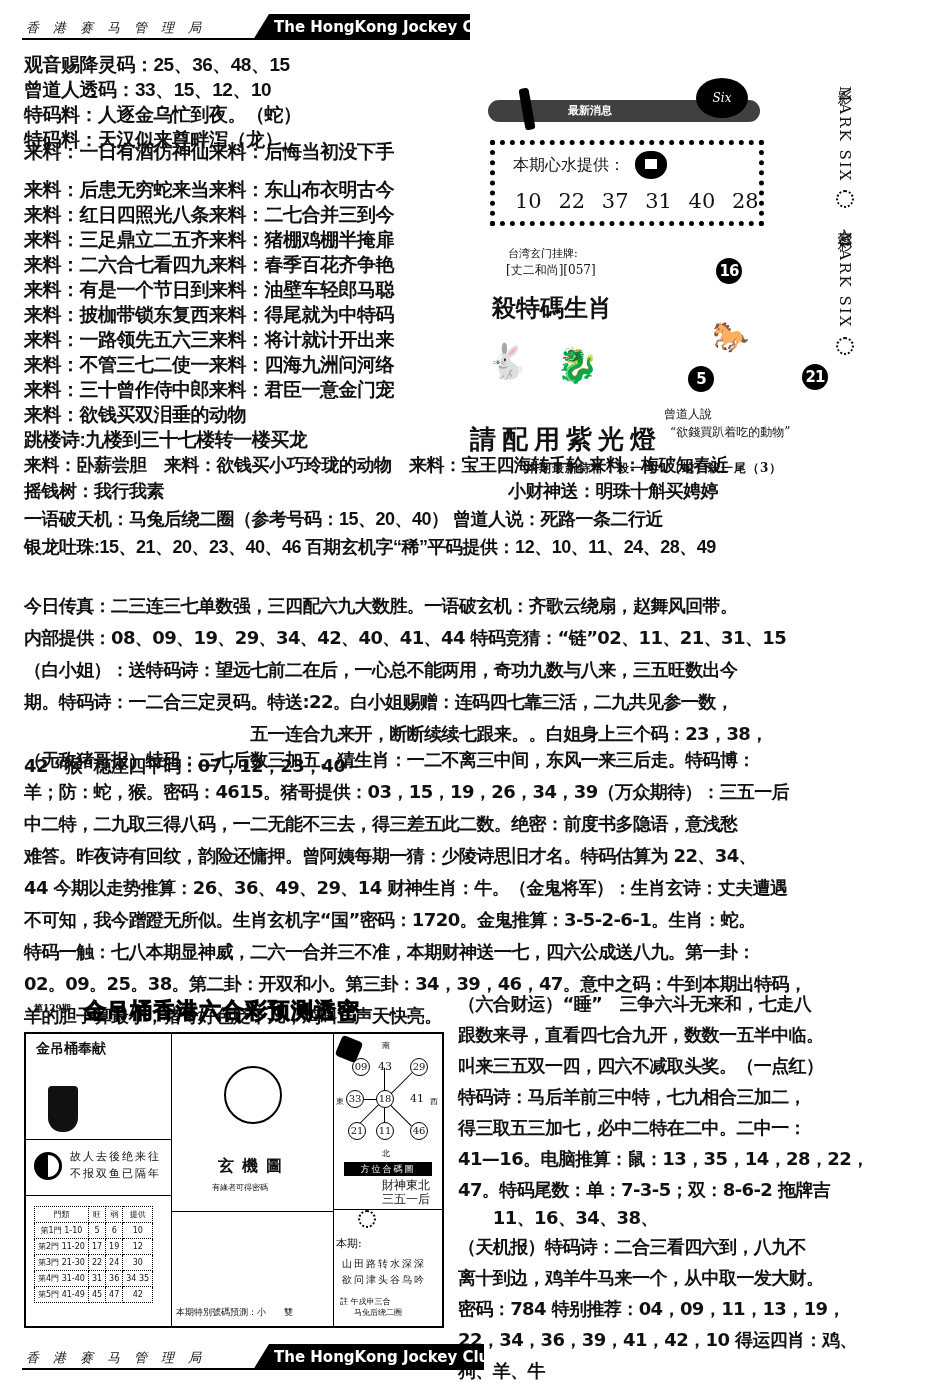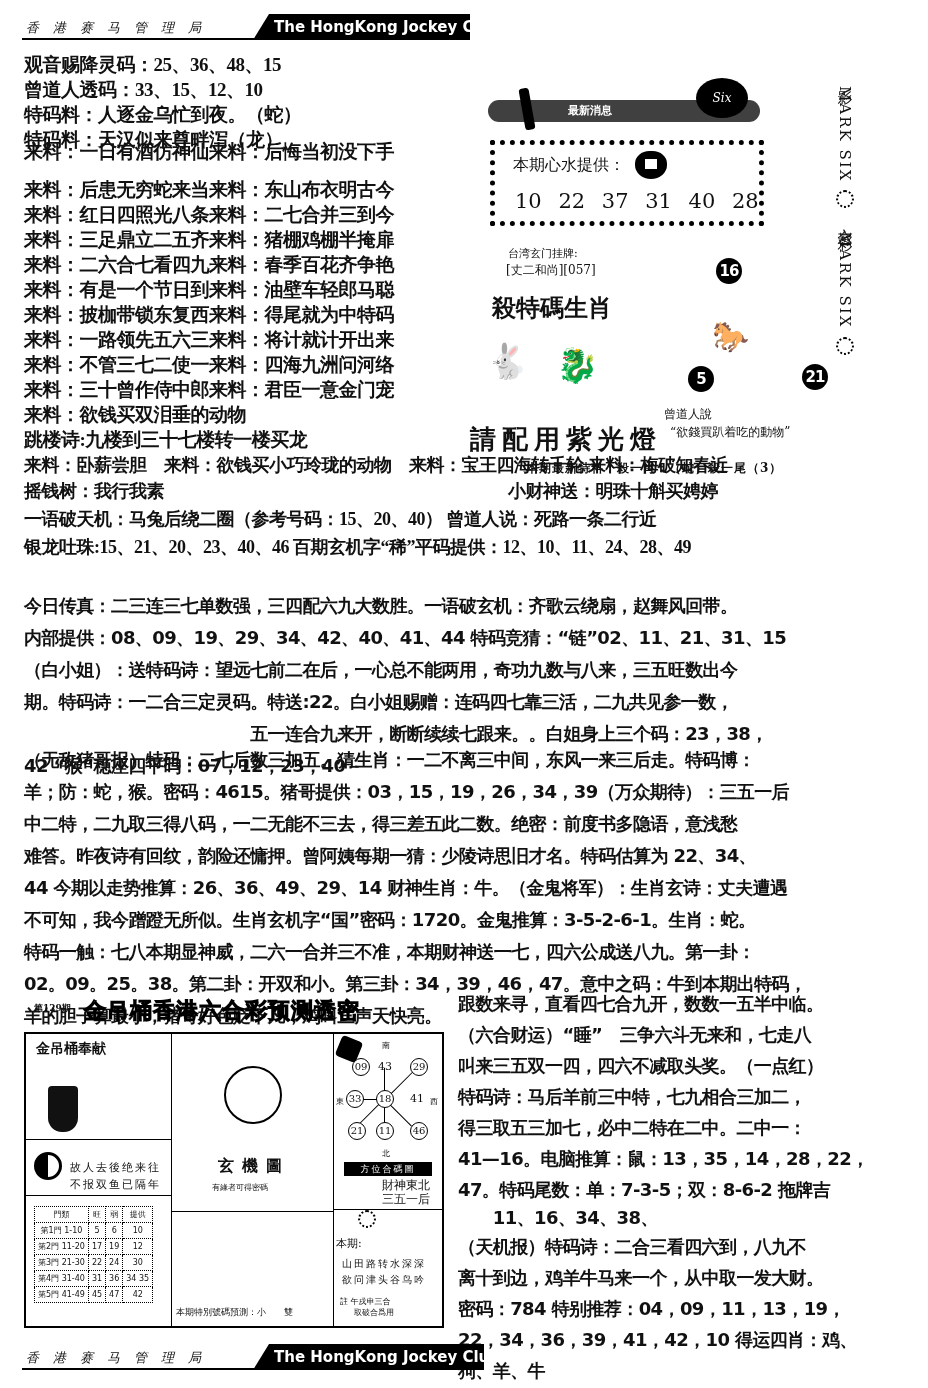--- a/index.html
+++ b/index.html
@@ -8,21 +8,21 @@
 
   .banner { position: absolute; left: 22px; height: 26px; display: flex; align-items: stretch; border-bottom: 2px solid #000; }
   .banner .cn { width: 232px; font-family: "DejaVu Serif", serif; font-size: 13px; letter-spacing: 14px; padding-top: 5px; padding-left: 4px; font-style: italic; }
   .banner .en { position: relative; background: #000; color: #fff; font-family: "DejaVu Sans", sans-serif; font-weight: bold; font-size: 15px; padding: 4px 6px 0 20px; white-space: nowrap; overflow: hidden; }
   .banner .en::before { content: ""; position: absolute; left: -1px; top: 0; border-top: 26px solid #fff; border-right: 16px solid transparent; }
   #banner-top { top: 14px; width: 448px; }
   #banner-top .en { width: 216px; }
   #banner-bottom { top: 1344px; width: 462px; }
   #banner-bottom .en { width: 230px; }
 
-  .line { position: absolute; left: 24px; font-family: Liberation Serif, serif; font-weight: bold; font-size: 19px; line-height: 25px; white-space: nowrap; letter-spacing: -0.5px; text-align: right; }
+  .line { position: absolute; left: 24px; font-family: Liberation Sans, sans-serif; font-weight: bold; font-size: 19px; line-height: 25px; white-space: nowrap; letter-spacing: -0.5px; text-align: right; }
 
   .para { position: absolute; font-family: "DejaVu Sans", sans-serif; font-weight: bold; font-size: 18px; line-height: 32px; letter-spacing: -0.6px; }
   .para p { white-space: nowrap; }
 
   
   #news { position: absolute; left: 484px; top: 60px; width: 330px; height: 420px; }
   .news-bar { position: absolute; left: 4px; top: 40px; width: 272px; height: 22px; background: #404040; border-radius: 11px; }
   .news-bar span { position: absolute; left: 80px; top: 3px; color: #fff; font-size: 11px; font-family: "DejaVu Sans", sans-serif; font-weight: bold; }
   .news-pen { position: absolute; left: 38px; top: 28px; width: 10px; height: 42px; background: #000; transform: rotate(-10deg); border-radius: 3px; }
   .news-logo { position: absolute; left: 212px; top: 18px; width: 52px; height: 40px; background: #000; border-radius: 50%; color: #fff; font-size: 12px; font-style: italic; text-align: center; line-height: 40px; }
@@ -55,21 +55,21 @@
   .c1 { left: 0; top: 0; width: 146px; height: 106px; }
   .c2 { left: 0; top: 106px; width: 146px; height: 56px; }
   .c3 { left: 0; top: 162px; width: 146px; height: 132px; border-bottom: none; }
   .c4 { left: 146px; top: 0; width: 162px; height: 178px; }
   .c5 { left: 146px; top: 178px; width: 162px; height: 116px; border-bottom: none; }
   .c6 { left: 308px; top: 0; width: 108px; height: 176px; border-right: none; }
   .c7 { left: 308px; top: 176px; width: 108px; height: 118px; border-right: none; border-bottom: none; }
   .c1 .hdr { position: absolute; left: 10px; top: 6px; font-size: 14px; font-weight: bold; font-family: "DejaVu Sans", sans-serif; }
   .bucket { position: absolute; left: 22px; top: 52px; width: 30px; height: 46px; background: #111; border-radius: 4px 4px 14px 14px; }
   .c2 .yy { position: absolute; left: 8px; top: 12px; width: 28px; height: 28px; border-radius: 50%; border: 3px solid #000; background: linear-gradient(90deg, #000 50%, #fff 50%); }
-  .c2 .poem { position: absolute; left: 44px; top: 8px; font-size: 11px; line-height: 17px; letter-spacing: 2px; margin-top: 11px; }
+  .c2 .poem { position: absolute; left: 44px; top: 8px; font-size: 11px; line-height: 17px; letter-spacing: 2px; }
   table.door { position: absolute; left: 8px; top: 10px; border-collapse: collapse; font-size: 8px; font-family: "DejaVu Sans", sans-serif; }
   table.door td { border: 1px dotted #000; padding: 2px 3px; text-align: center; height: 16px; }
   .c4 .fig { position: absolute; left: 52px; top: 32px; width: 58px; height: 58px; border-radius: 50%; border: 2px solid #000; }
   .c4 .xj { position: absolute; left: 46px; top: 122px; font-size: 16px; font-weight: bold; letter-spacing: 8px; }
   .c4 .xj-sub { position: absolute; left: 40px; top: 148px; font-size: 8px; }
   .c5 .pred { position: absolute; left: 4px; top: 94px; font-size: 9px; white-space: nowrap; }
   .c6 .bagua { position: absolute; left: 4px; top: 4px; width: 22px; height: 22px; background: #000; border-radius: 4px; transform: rotate(22deg); }
   .dir { position: absolute; font-size: 8px; }
   .cn-num { position: absolute; width: 18px; height: 18px; border: 1px solid #000; border-radius: 50%; background: #fff; font-size: 10px; text-align: center; line-height: 16px; font-family: "DejaVu Serif", serif; }
   .plain-num { position: absolute; font-size: 11px; font-family: "DejaVu Serif", serif; text-align: center; }
@@ -127,22 +127,22 @@
   <p>中二特，二九取三得八码，一二无能不三去，得三差五此二数。绝密：前度书多隐语，意浅愁</p>
   <p>难答。昨夜诗有回纹，韵险还慵押。曾阿姨每期一猜：少陵诗思旧才名。特码估算为 22、34、</p>
   <p>44 今期以走势推算：26、36、49、29、14 财神生肖：牛。（金鬼将军）：生肖玄诗：丈夫遭遇</p>
   <p>不可知，我今蹭蹬无所似。生肖玄机字“国”密码：1720。金鬼推算：3-5-2-6-1。生肖：蛇。</p>
   <p>特码一触：七八本期显神威，二六一合并三不准，本期财神送一七，四六公成送八九。第一卦：</p>
   <p>02。09。25。38。第二卦：开双和小。第三卦：34，39，46，47。意中之码：牛到本期出特码，</p>
   <p>羊的胆子算最小，猪哥好色贬下凡，鸡叫三声天快亮。</p>
 </div>
 
 <div class="para" style="left:458px; top:988px; line-height:31px">
+  <p>（六合财运）“睡”　三争六斗无来和，七走八</p>
   <p>跟数来寻，直看四七合九开，数数一五半中临。</p>
-  <p>（六合财运）“睡”　三争六斗无来和，七走八</p>
   <p>叫来三五双一四，四六不减取头奖。（一点红）</p>
   <p>特码诗：马后羊前三中特，七九相合三加二，</p>
   <p>得三取五三加七，必中二特在二中。二中一：</p>
   <p>41—16。电脑推算：鼠：13，35，14，28，22，</p>
   <p>47。特码尾数：单：7-3-5；双：8-6-2 拖牌吉</p>
   <p style="line-height:26px">　　11、16、34、38、</p>
   <p>（天机报）特码诗：二合三看四六到，八九不</p>
   <p>离十到边，鸡羊牛马来一个，从中取一发大财。</p>
   <p>密码：784 特别推荐：04，09，11，13，19，</p>
   <p>22，34，36，39，41，42，10 得运四肖：鸡、</p>
@@ -279,21 +279,21 @@
     </div>
     <div class="cell c7">
       <span class="flower" style="position:absolute; left:24px; top:0; margin:0"></span>
       <div class="t">本期:</div>
       <div class="poem">
         <div>山田路转水深深</div>
         <div>欲问津头谷鸟吟</div>
       </div>
       <div class="note">
         <div><span>註</span>&nbsp;<span>午戌申三合</span></div>
-        <div style="padding-left:14px">取破合爲用</div>
+        <div style="padding-left:14px">马兔后绕二圈</div>
       </div>
     </div>
   </div>
 </div>
 
 <div class="banner" id="banner-bottom">
   <div class="cn">香港赛马管理局</div>
   <div class="en">The HongKong Jockey Club</div>
 </div>
 

